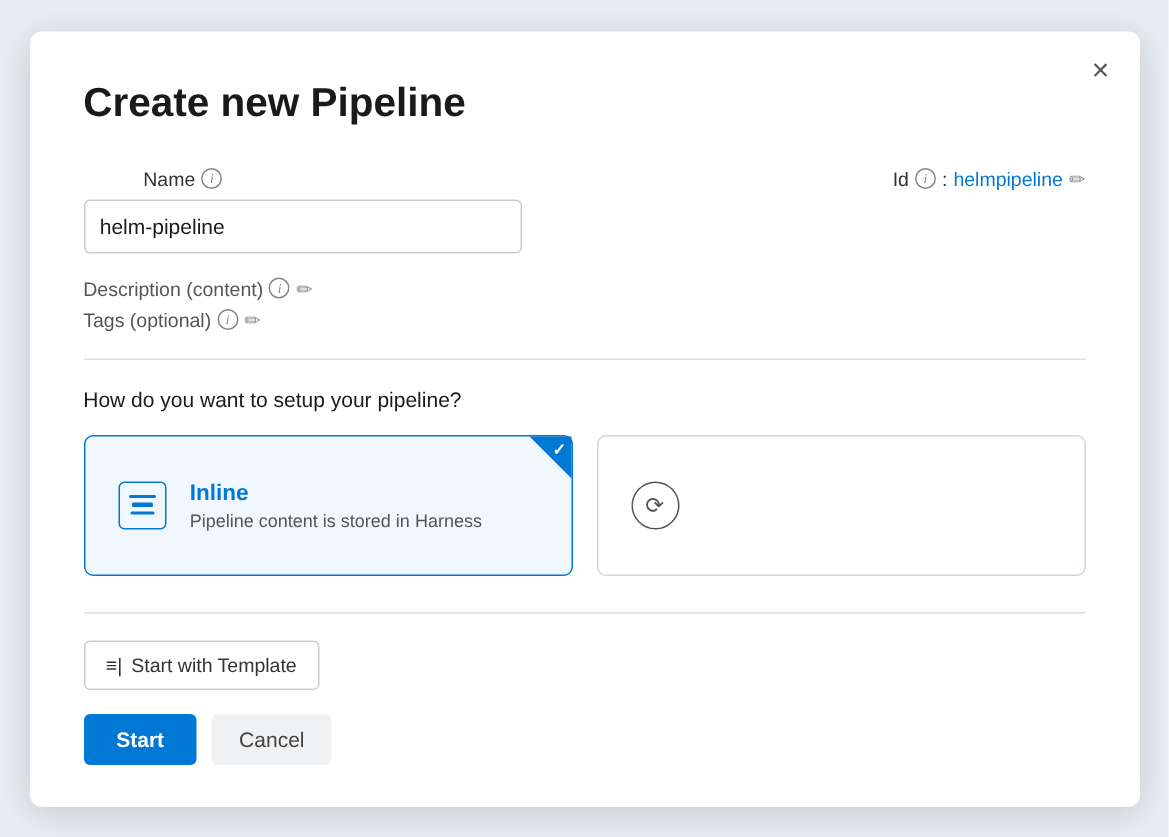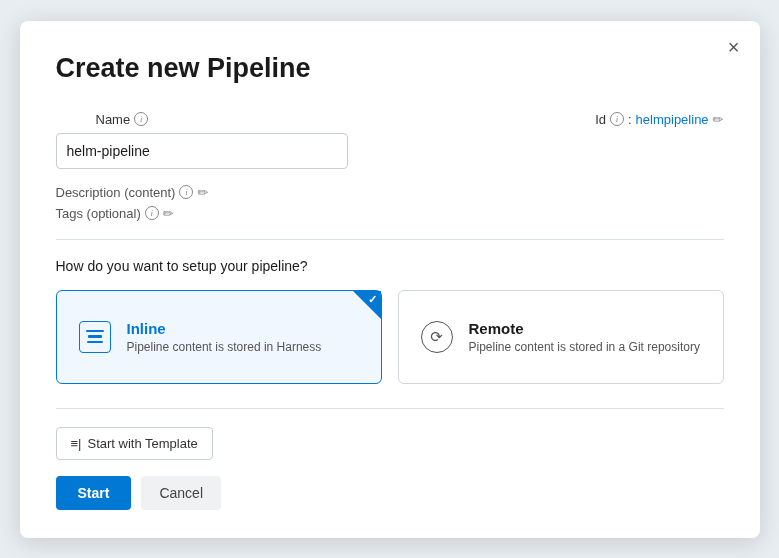--- a/index.html
+++ b/index.html
@@ -303,24 +303,20 @@
       <div>
         <div class="option-text-title">Inline</div>
         <div class="option-text-desc">Pipeline content is stored in Harness</div>
       </div>
     </div>
 
     <div class="option-card">
       <div class="option-icon">
         <div class="icon-remote">⟳</div>
       </div>
-      <div>
-        <div class="option-text-title">Remote</div>
-        <div class="option-text-desc">Pipeline content is stored in a Git repository</div>
-      </div>
     </div>
   </div>
 
   <hr class="divider">
 
   <div class="actions-top">
     <button class="template-btn">
       <span>≡|</span>
       <span>Start with Template</span>
     </button>

